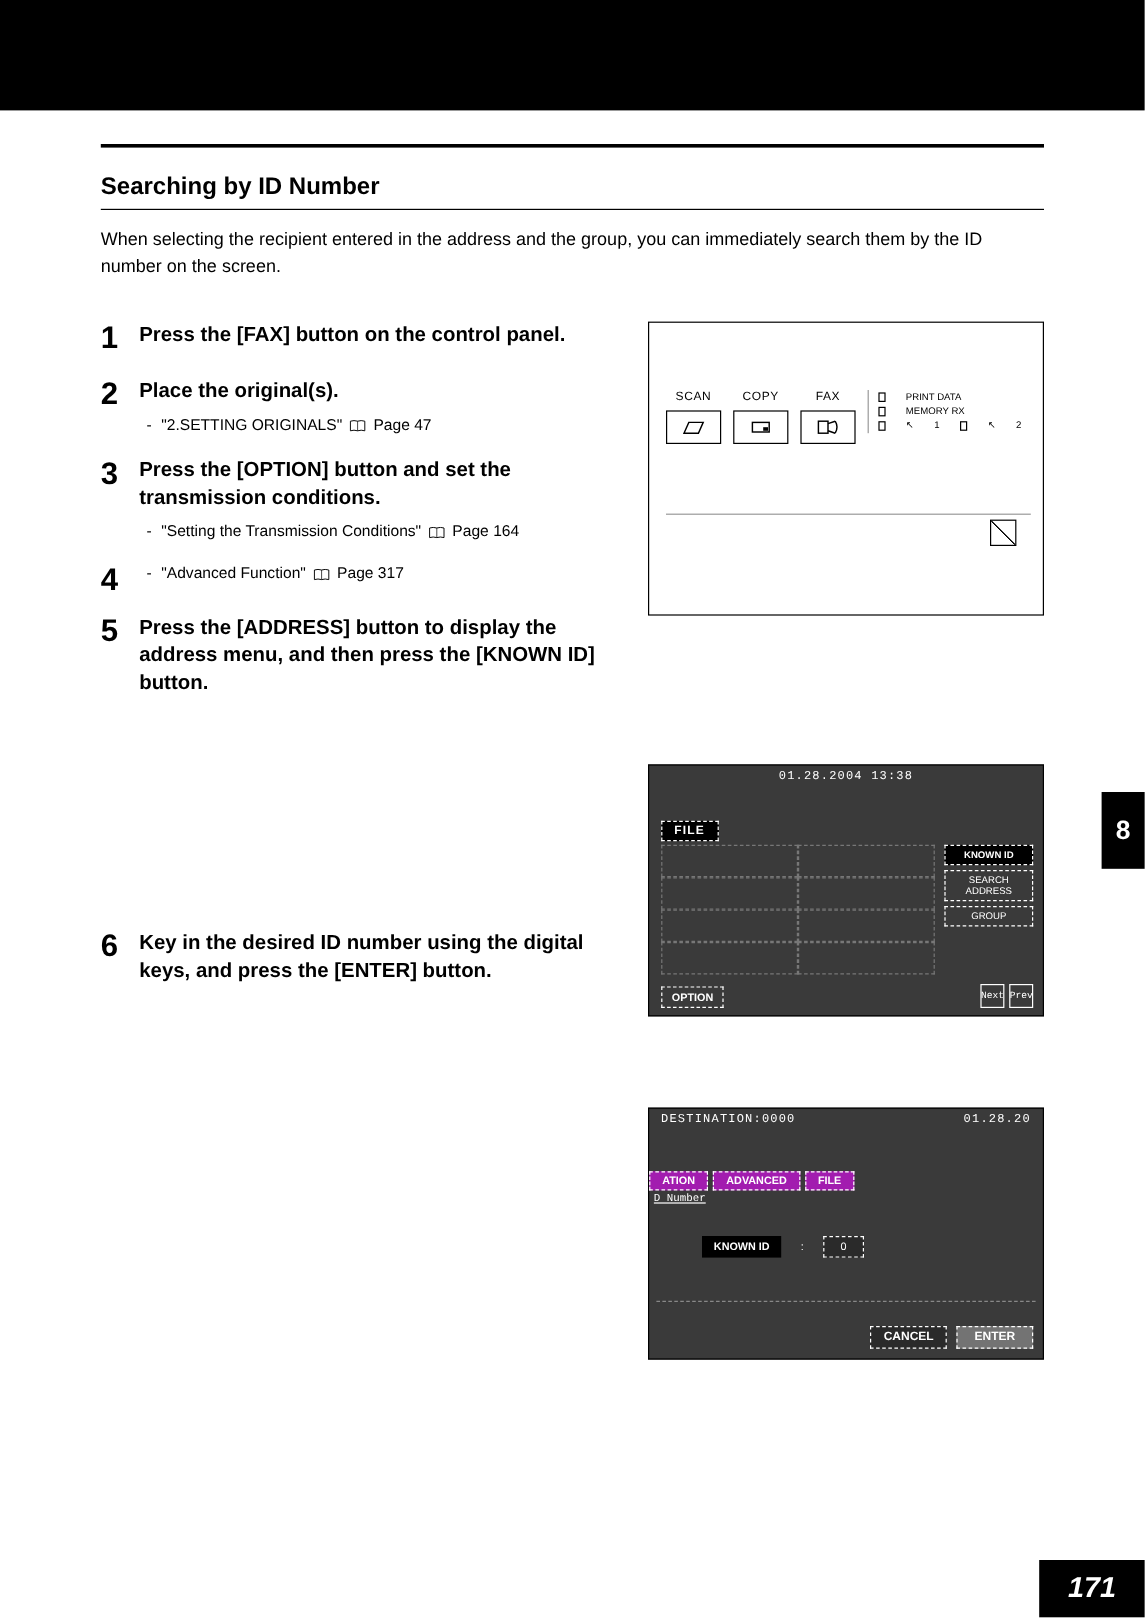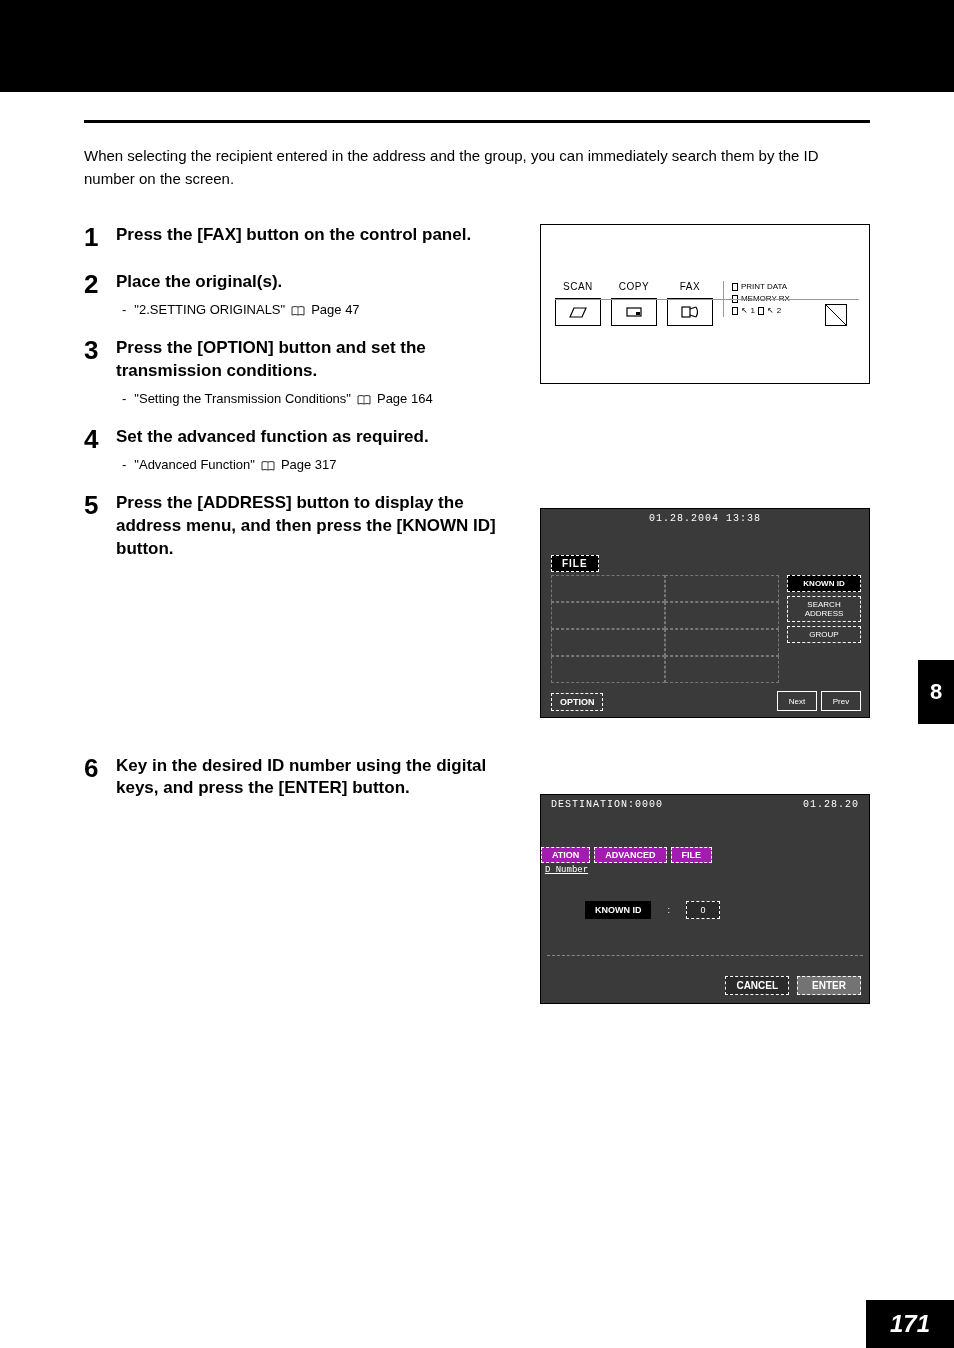--- a/index.html
+++ b/index.html
@@ -73,21 +73,21 @@
   .book-icon {
     width: 14px; height: 10px;
     position: relative;
     display: inline-block;
   }
   .book-icon svg { width: 14px; height: 10px; }
 
   
   .fig-panel {
     border: 1px solid #000;
-    height: 160px;
+    height: 245px;
     position: relative;
     padding: 56px 10px 10px 14px;
     font-size: 10px;
   }
   .panel-row {
     display: flex;
     gap: 10px;
     align-items: flex-start;
   }
   .panel-block {
@@ -101,21 +101,21 @@
     width: 46px; height: 28px;
     border: 1px solid #000;
     display: flex; align-items: center; justify-content: center;
   }
   .panel-status {
     border-left: 1px solid #999;
     padding-left: 8px;
     font-size: 8px;
     line-height: 1.5;
   }
-  .panel-status-row { display:flex; align-items:center; gap:3px; }
+  .panel-status-row { display:flex; align-items:center; gap:17px; }
   .sbox { width:6px; height:8px; border:1px solid #000; display:inline-block; }
   .panel-lower {
     border-top: 1px solid #999;
     margin-top: 18px;
     position: absolute;
     left:14px; right:10px;
     height: 74px;
     bottom: 10px;
   }
   .panel-diag {
@@ -184,24 +184,24 @@
     font-family: Arial, sans-serif;
     font-weight: bold;
   }
   .nav-btns {
     position: absolute;
     right: 8px; bottom: 6px;
     display: flex; gap: 4px;
   }
   .nav-btn {
     border: 1px solid #fff;
-    width: 40px; height: 20px;
+    width: 20px; height: 20px;
     font-size: 8px;
     display:flex; align-items:center; justify-content:center;
-    font-family: Liberation Sans, sans-serif;
+    font-family: Liberation Mono, monospace;
   }
 
   
   .fig-enter {
     border: 1px solid #000;
     background: #3a3a3a;
     color: #fff;
     height: 210px;
     position: relative;
     font-family: "Courier New", monospace;
@@ -288,20 +288,21 @@
     justify-content: center;
   }
 </style>
 </head>
 <body>
 
 <div class="top-bar"></div>
 
 <div class="content">
   <div class="rule-thick"></div>
+  <h2 class="section-title">Searching by ID Number</h2>
   <p class="intro">When selecting the recipient entered in the address and the group, you can immediately search them by the ID number on the screen.</p>
 
   <div class="columns">
     <div class="left-col">
 
       <div class="step">
         <div class="step-num">1</div>
         <div class="step-body">
           <div class="step-title">Press the [FAX] button on the control panel.</div>
         </div>
@@ -335,21 +336,20 @@
                   <line x1="7" y1="1" x2="7" y2="9" stroke="#000" stroke-width="0.6"></line>
                 </svg></span>
             <span>Page 164</span>
           </div>
         </div>
       </div>
 
       <div class="step">
         <div class="step-num">4</div>
         <div class="step-body">
-          <div class="step-title">Set the advanced function as required.</div>
           <div class="step-ref">
             <span class="dash">-</span>
             <span>"Advanced Function"</span>
             <span class="book-icon"><svg viewBox="0 0 14 10">
                   <path d="M1 1 Q4 0 7 1 Q10 0 13 1 L13 9 Q10 8 7 9 Q4 8 1 9 Z" fill="none" stroke="#000" stroke-width="0.8"></path>
                   <line x1="7" y1="1" x2="7" y2="9" stroke="#000" stroke-width="0.6"></line>
                 </svg></span>
             <span>Page 317</span>
           </div>
         </div>

